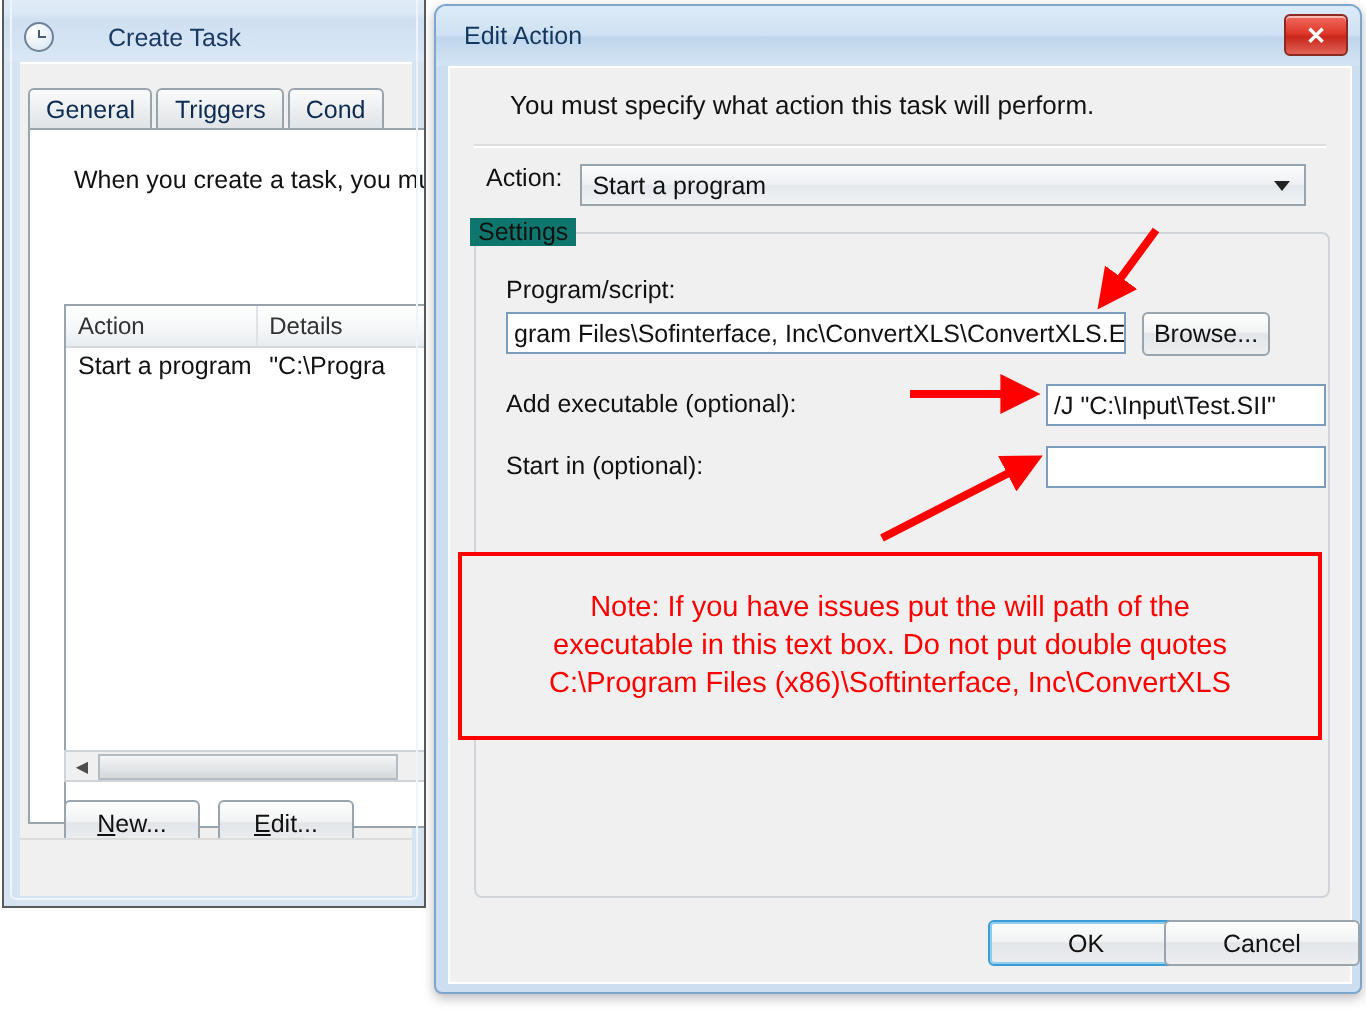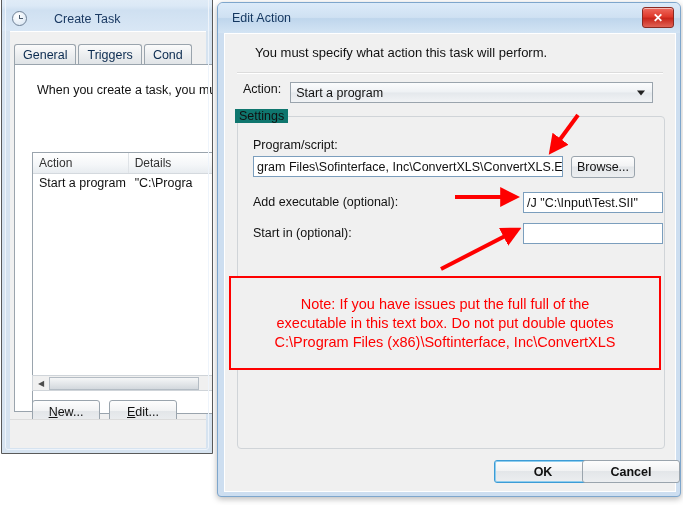--- a/index.html
+++ b/index.html
@@ -321,21 +321,20 @@
   }
   .okbtn, .cancelbtn {
     position: absolute; top: 6px;
     width: 98px; height: 23px;
     font-size: 12.5px; color: #111;
     background: linear-gradient(180deg,#fdfdfd 0%,#f2f3f4 45%,#e3e6e9 50%,#eceef0 100%);
     border: 1px solid #9aa4ad;
     border-radius: 3px;
     display: flex; align-items: center; justify-content: center;
     box-sizing: border-box;
-    font-weight: bold;
   }
   .okbtn {
     left: 269px;
     border: 1px solid #3c9cd6;
     box-shadow: 0 0 0 1px #8fcdee inset;
   }
   .cancelbtn { left: 357px; }
 </style>
 </head>
 <body>
@@ -424,21 +423,21 @@
       <div class="textbox" style="left:298px; top:189px; width:140px;"></div>
 
       <div class="dlg-footer">
         <div class="okbtn">OK</div>
         <div class="cancelbtn">Cancel</div>
       </div>
     </div>
   </div>
 
   <div class="note-box">
-    <div class="note-line">Note: If you have issues put the full full of the</div>
+    <div class="note-line">Note: If you have issues put the will path of the</div>
     <div class="note-line">executable in this text box. Do not put double quotes</div>
     <div class="note-line">C:\Program Files (x86)\Softinterface, Inc\ConvertXLS</div>
   </div>
 
   <svg class="arrows-layer" width="683" height="505" viewBox="0 0 683 505">
     <defs>
       <marker id="ah" markerWidth="5" markerHeight="5" refX="3.2" refY="2.5" orient="auto" markerUnits="strokeWidth">
         <path d="M0,0 L5,2.5 L0,5 z" fill="#fe0000"></path>
       </marker>
     </defs>

